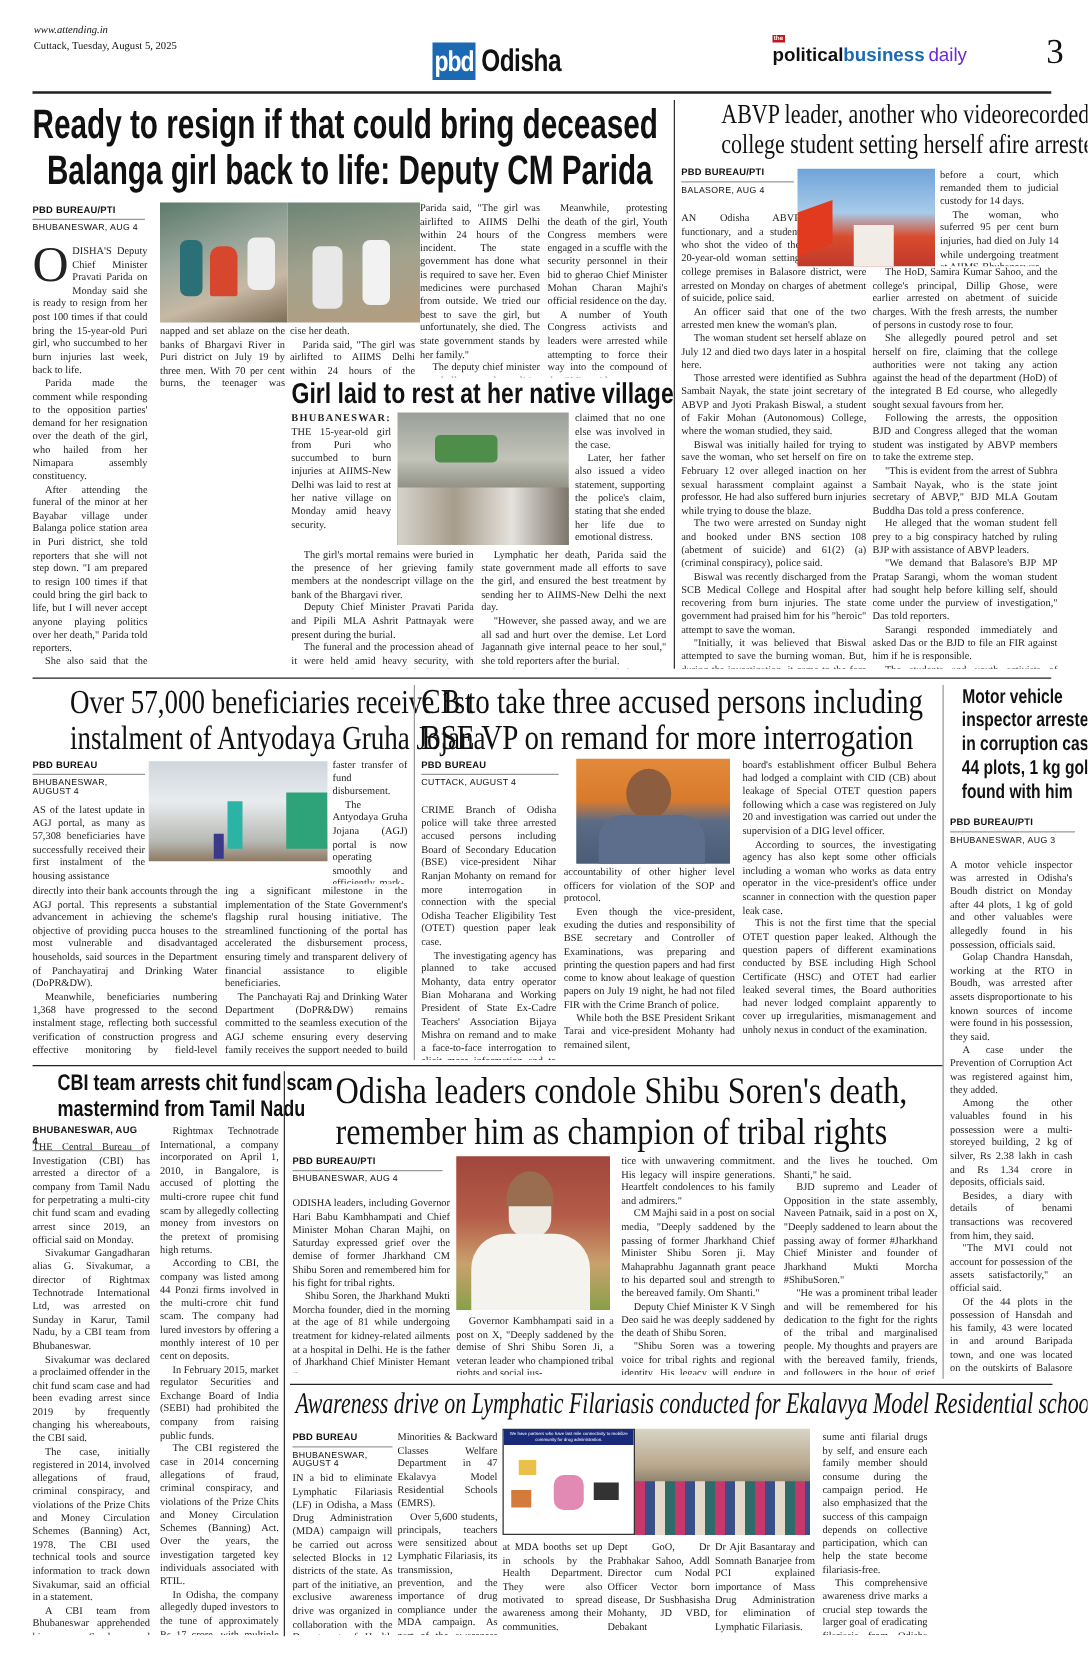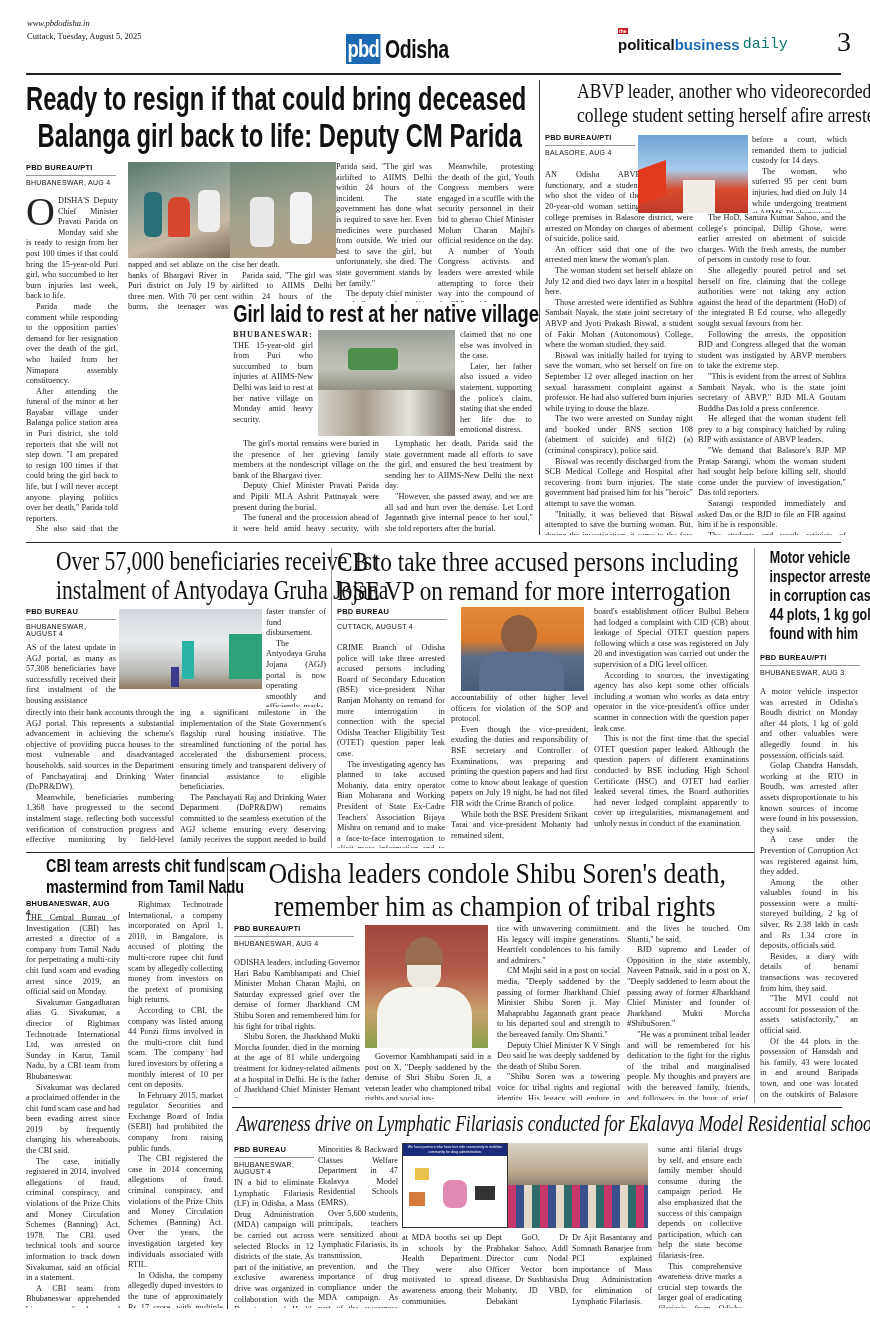--- a/index.html
+++ b/index.html
@@ -7,39 +7,39 @@
 .abs{position:absolute}
 .mast-left{left:27px;top:17px;font-size:8.5px;line-height:13px}
 .mast-left .url{font-style:italic}
 .logo{left:346px;top:34px;display:flex;align-items:center}
 .logo-box{background:#1c69b3;color:#fff;font-family:"Liberation Sans",sans-serif;font-weight:bold;font-size:23px;padding:0 2px;height:30px;line-height:30px;letter-spacing:-1px;transform:scaleX(.8);transform-origin:left}
 .logo-name{font-family:"Liberation Sans",sans-serif;font-weight:bold;font-size:25px;margin-left:-4px;transform:scaleX(.78);transform-origin:left;letter-spacing:-.5px}
 .brand{left:618px;top:30px;display:flex;align-items:flex-end}
 .brand .the{background:#c0181e;color:#fff;font-size:5px;font-weight:bold;position:absolute;top:-2px;left:0;padding:0 1px;font-family:"Liberation Sans",sans-serif}
 .brand .pol{font-family:"Liberation Sans",sans-serif;font-weight:bold;font-size:15px;margin-top:6px}
 .brand .bus{font-family:"Liberation Sans",sans-serif;font-weight:bold;font-size:15px;color:#1c69b3}
-.brand .daily{font-family:Liberation Mono, monospace;font-size:15px;color:#0f766e;margin-left:3px}
+.brand .daily{font-family:Liberation Sans, sans-serif;font-size:15px;color:#6d28d9;margin-left:3px}
 .pageno{left:837px;top:26px;font-size:28px;font-family:"Liberation Serif",serif}
 .hr{position:absolute;background:#222;height:1px}
 .vr{position:absolute;background:#999;width:1px}
 .hl-cond{font-family:"Liberation Sans",sans-serif;font-weight:bold;transform-origin:left top;white-space:nowrap;line-height:1}
 .hl-serif{font-family:"Liberation Serif",serif;white-space:nowrap;line-height:1}
 .byline{font-family:Liberation Sans, sans-serif;font-weight:bold;font-size:7.5px;letter-spacing:.2px}
 .dateline{font-family:"Liberation Sans",sans-serif;font-size:7px;letter-spacing:.3px}
 .body{font-size:8.3px;line-height:10.6px;text-align:justify;color:#222}
 .body p{text-indent:10px}
 .img{background:#7a8b7c;overflow:hidden}
 .dropcap{float:left;font-size:40px;line-height:32px;margin-right:3px;font-family:"Liberation Serif",serif}
 .sep{border-top:1px solid #999;margin:3px 0}
 </style>
 </head>
 <body>
 
 <div class="abs mast-left">
-  <div class="url">www.pbdodisha.in</div>
+  <div class="url">www.attending.in</div>
   <div>Cuttack, Tuesday, August 5, 2025</div>
 </div>
 <div class="abs logo">
   <span class="logo-box">pbd</span>
   <span class="logo-name">Odisha</span>
 </div>
 <div class="abs brand" style="position:absolute">
   <span class="the">the</span>
   <span class="pol">political</span>
     <span class="bus">business</span>
@@ -136,21 +136,21 @@
 </div>
 <div class="abs body" style="left:752px;top:135px;width:95px;height:78px;overflow:hidden">
   <span>before a court, which remanded them to judicial custody for 14 days.</span>
   <p>The woman, who suferred 95 per cent burn injuries, had died on July 14 while undergoing treatment at AIIMS-Bhubaneswar.</p>
 </div>
 <div class="abs body" style="left:545px;top:213px;width:148px;height:322px;overflow:hidden">
   <span>college premises in Balasore district, were arrested on Monday on charges of abetment of suicide, police said.</span>
   <p>An officer said that one of the two arrested men knew the woman's plan.</p>
   <p>The woman student set herself ablaze on July 12 and died two days later in a hospital here.</p>
   <p>Those arrested were identified as Subhra Sambait Nayak, the state joint secretary of ABVP and Jyoti Prakash Biswal, a student of Fakir Mohan (Autonomous) College, where the woman studied, they said.</p>
-  <p>Biswal was initially hailed for trying to save the woman, who set herself on fire on September 12 over alleged inaction on her sexual harassment complaint against a professor. He had also suffered burn injuries while trying to douse the blaze.</p>
+  <p>Biswal was initially hailed for trying to save the woman, who set herself on fire on February 12 over alleged inaction on her sexual harassment complaint against a professor. He had also suffered burn injuries while trying to douse the blaze.</p>
   <p>The two were arrested on Sunday night and booked under BNS section 108 (abetment of suicide) and 61(2) (a) (criminal conspiracy), police said.</p>
   <p>Biswal was recently discharged from the SCB Medical College and Hospital after recovering from burn injuries. The state government had praised him for his "heroic" attempt to save the woman.</p>
   <p>"Initially, it was believed that Biswal attempted to save the burning woman. But, during the investigation, it came to the fore that he was aware of the woman's plan and filmed the self-immolation attempt on his mobile phone. In the process, he sustained burn injuries," the officer said.</p>
   
 </div>
 <div class="abs body" style="left:698px;top:213px;width:148px;height:322px;overflow:hidden">
   <p>The HoD, Samira Kumar Sahoo, and the college's principal, Dillip Ghose, were earlier arrested on abetment of suicide charges. With the fresh arrests, the number of persons in custody rose to four.</p>
   <p>She allegedly poured petrol and set herself on fire, claiming that the college authorities were not taking any action against the head of the department (HoD) of the integrated B Ed course, who allegedly sought sexual favours from her.</p>
   <p>Following the arrests, the opposition BJD and Congress alleged that the woman student was instigated by ABVP members to take the extreme step.</p>
   <p>"This is evident from the arrest of Subhra Sambait Nayak, who is the state joint secretary of ABVP," BJD MLA Goutam Buddha Das told a press conference.</p>
@@ -268,21 +268,21 @@
 <div class="abs body" style="left:128px;top:900px;width:95px;height:408px;overflow:hidden">
   <p>Rightmax Technotrade International, a company incorporated on April 1, 2010, in Bangalore, is accused of plotting the multi-crore rupee chit fund scam by allegedly collecting money from investors on the pretext of promising high returns.</p>
   <p>According to CBI, the company was listed among 44 Ponzi firms involved in the multi-crore chit fund scam. The company had lured investors by offering a monthly interest of 10 per cent on deposits.</p>
   <p>In February 2015, market regulator Securities and Exchange Board of India (SEBI) had prohibited the company from raising public funds.</p>
   <p>The CBI registered the case in 2014 concerning allegations of fraud, criminal conspiracy, and violations of the Prize Chits and Money Circulation Schemes (Banning) Act. Over the years, the investigation targeted key individuals associated with RTIL.</p>
   <p>In Odisha, the company allegedly duped investors to the tune of approximately Rs 17 crore, with multiple officials arrested in connection with the scam. In 2017, an Odisha court sentenced two employees of the chit fund firm to three years' imprisonment.</p>
 </div>
 
 <div class="vr" style="left:227px;top:857px;height:452px;background:#333"></div>
 
-<div class="abs" style="left:232px;top:858px;width:520px;text-align:right">
+<div class="abs" style="left:232px;top:858px;width:520px;text-align:left">
   <div class="hl-serif" style="font-size:30px;transform:scaleX(.86);transform-origin:center">Odisha leaders condole Shibu Soren's death,</div>
   <div class="hl-serif" style="font-size:30px;transform:scaleX(.86);transform-origin:center;margin-top:3px">remember him as champion of tribal rights</div>
 </div>
 <div class="abs" style="left:234px;top:924px;width:120px">
   <div class="byline">PBD BUREAU/PTI</div>
   <div class="sep"></div>
   <div class="dateline">BHUBANESWAR, AUG 4</div>
 </div>
 <div class="abs body" style="left:234px;top:958px;width:126px;height:140px;overflow:hidden">
   <span>ODISHA leaders, including Governor Hari Babu Kambhampati and Chief Minister Mohan Charan Majhi, on Saturday expressed grief over the demise of former Jharkhand CM Shibu Soren and remembered him for his fight for tribal rights.</span>

